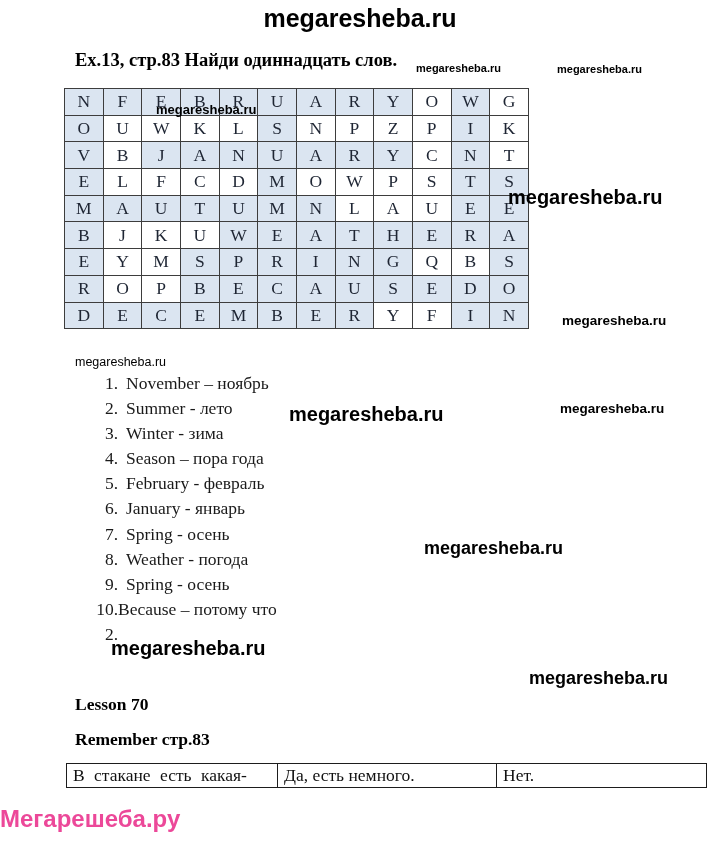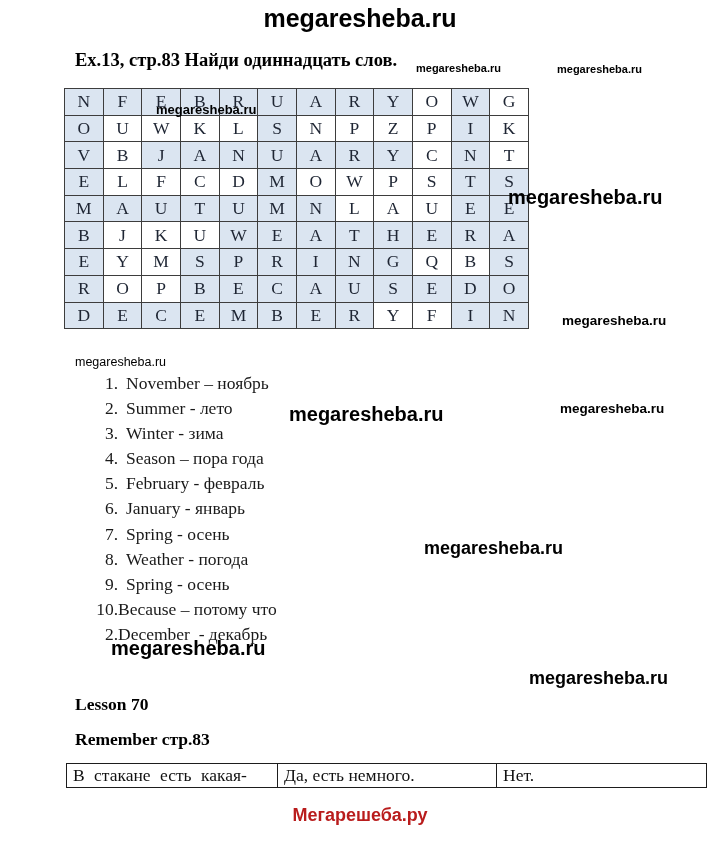--- a/index.html
+++ b/index.html
@@ -121,25 +121,25 @@
     white-space: nowrap;
     overflow: hidden;
   }
   .dialog-table td.q { width: 211px; word-spacing: 5px; }
   .dialog-table td.a1 { width: 219px; margin-left: 9px; }
   .dialog-table td.a2 { width: 210px; margin-left: 8px; }
 
   .bottom-brand {
     position: absolute;
     top: 805px; left: 0; width: 100%;
-    text-align: center;
+    text-align: left;
     font-family: "Liberation Sans", sans-serif;
     font-weight: bold;
-    font-size: 18px;
-    color: #b91c1c;
+    font-size: 24px;
+    color: #ec4899;
   }
 </style>
 </head>
 <body>
 
 <div class="page">
 
   <div class="top-title">megaresheba.ru</div>
 
   <div class="heading">Ex.13, стр.83 Найди одиннадцать слов.</div>
@@ -289,21 +289,21 @@
       <li><span class="num">1.</span><span class="txt gap">November – ноябрь</span></li>
       <li><span class="num">2.</span><span class="txt gap">Summer - лето</span></li>
       <li><span class="num">3.</span><span class="txt gap">Winter - зима</span></li>
       <li><span class="num">4.</span><span class="txt gap">Season – пора года</span></li>
       <li><span class="num">5.</span><span class="txt gap">February - февраль</span></li>
       <li><span class="num">6.</span><span class="txt gap">January - январь</span></li>
       <li><span class="num">7.</span><span class="txt gap">Spring - осень</span></li>
       <li><span class="num">8.</span><span class="txt gap">Weather - погода</span></li>
       <li><span class="num">9.</span><span class="txt gap">Spring - осень</span></li>
       <li><span class="num">10.</span><span class="txt">Because – потому что</span></li>
-      <li><span class="num">2.</span><span class="txt">December  - декабрь</span></li>
+      <li><span class="num">2.</span></li>
     </ol>
 
   <span class="wm wm-bold wm-b2">megaresheba.ru</span>
   <span class="wm wm-r2">megaresheba.ru</span>
   <span class="wm wm-bold wm-b3">megaresheba.ru</span>
   <span class="wm wm-bold wm-b4">megaresheba.ru</span>
   <span class="wm wm-bold wm-b5">megaresheba.ru</span>
 
   <div class="lesson-title">Lesson 70</div>
   <div class="lesson-sub">Remember стр.83</div>

